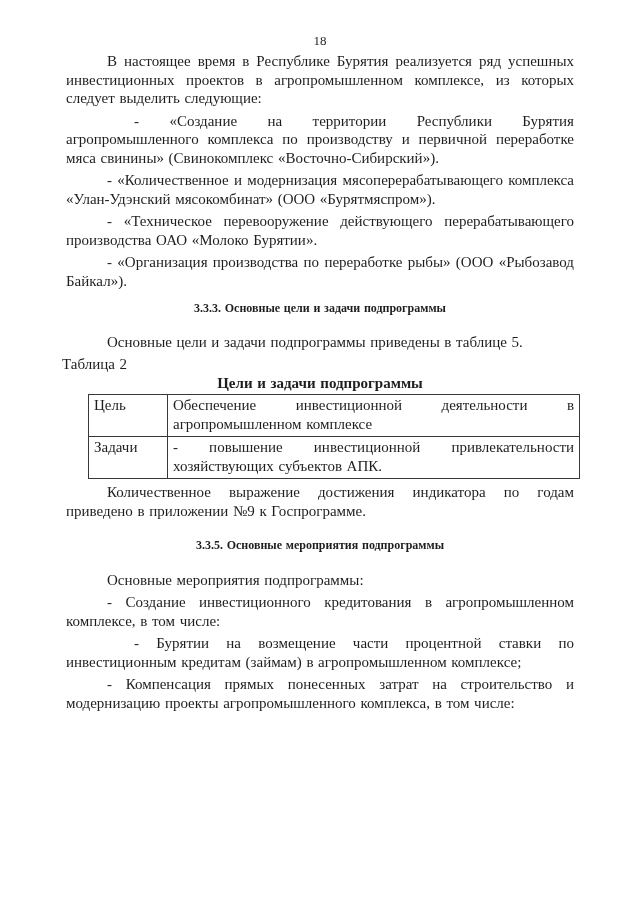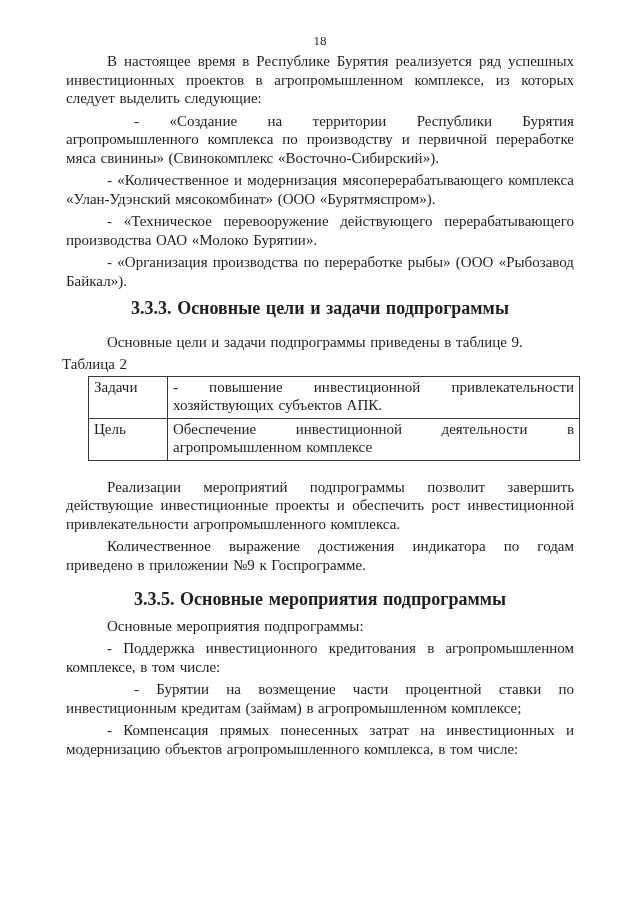--- a/index.html
+++ b/index.html
@@ -25,29 +25,29 @@
   }
   p {
     margin: 4px;
     text-align: justify;
     text-indent: 41px;
     word-spacing: 0.06em;
   }
   p.deep { text-indent: 68px; }
   .sec-heading {
     margin: 0;
-    font-size: 18px;
+    font-size: 12px;
     font-weight: bold;
     text-align: center;
     line-height: 18.5px;
     word-spacing: 0.06em;
   }
   .h333 { margin-top: 9px; margin-bottom: 15px; }
   .h334 { margin-top: 11px; width: 522px; margin-left: auto; margin-right: auto; }
-  .h335 { margin-top: 16px; margin-bottom: 8px; }
+  .h335 { margin-top: 16px; margin-bottom: 16px; }
   .table-caption {
     margin-top: 2px;
     text-align: left;
     word-spacing: 0.06em;
   }
   .table-title {
     text-align: center;
     font-weight: bold;
     word-spacing: 0.06em;
   }
@@ -76,41 +76,41 @@
   <div class="pageno">18</div>
 
   <p>В настоящее время в Республике Бурятия реализуется ряд успешных инвестиционных проектов в агропромышленном комплексе, из которых следует выделить следующие:</p>
   <p class="deep">- «Создание на территории Республики Бурятия агропромышленного комплекса по производству и первичной переработке мяса свинины» (Свинокомплекс «Восточно-Сибирский»).</p>
   <p>- «Количественное и модернизация мясоперерабатывающего комплекса «Улан-Удэнский мясокомбинат» (ООО «Бурятмяспром»).</p>
   <p>- «Техническое перевооружение действующего перерабатывающего производства ОАО «Молоко Бурятии».</p>
   <p>- «Организация производства по переработке рыбы» (ООО «Рыбозавод Байкал»).</p>
 
   <div class="sec-heading h333">3.3.3. Основные цели и задачи подпрограммы</div>
 
-  <p>Основные цели и задачи подпрограммы приведены в таблице 9.</p>
+  <p>Основные цели и задачи подпрограммы приведены в таблице 5.</p>
 
   <div class="table-caption">Таблица 2</div>
+  <div class="table-title">Цели и задачи подпрограммы</div>
 
   <table class="goals">
     <tbody>
       <tr>
+        <td class="cell-label">Цель</td>
+        <td class="cell-value">Обеспечение инвестиционной деятельности в агропромышленном комплексе</td>
+      </tr>
+      <tr>
         <td class="cell-label">Задачи</td>
         <td class="cell-value">- повышение инвестиционной привлекательности хозяйствующих субъектов АПК.</td>
-      </tr>
-      <tr>
-        <td class="cell-label">Цель</td>
-        <td class="cell-value">Обеспечение инвестиционной деятельности в агропромышленном комплексе</td>
       </tr>
     </tbody>
   </table>
 
 
-  <p class="p334">Реализации мероприятий подпрограммы позволит завершить действующие инвестиционные проекты и обеспечить рост инвестиционной привлекательности агропромышленного комплекса.</p>
   <p>Количественное выражение достижения индикатора по годам приведено в приложении №9 к Госпрограмме.</p>
 
   <div class="sec-heading h335">3.3.5. Основные мероприятия подпрограммы</div>
 
   <p>Основные мероприятия подпрограммы:</p>
-  <p>- Поддержка инвестиционного кредитования в агропромышленном комплексе, в том числе:</p>
+  <p>- Создание инвестиционного кредитования в агропромышленном комплексе, в том числе:</p>
   <p class="deep">- Бурятии на возмещение части процентной ставки по инвестиционным кредитам (займам) в агропромышленном комплексе;</p>
-  <p>- Компенсация прямых понесенных затрат на инвестиционных и модернизацию объектов агропромышленного комплекса, в том числе:</p>
+  <p>- Компенсация прямых понесенных затрат на строительство и модернизацию проекты агропромышленного комплекса, в том числе:</p>
 
 </div>
 
 </body></html>

